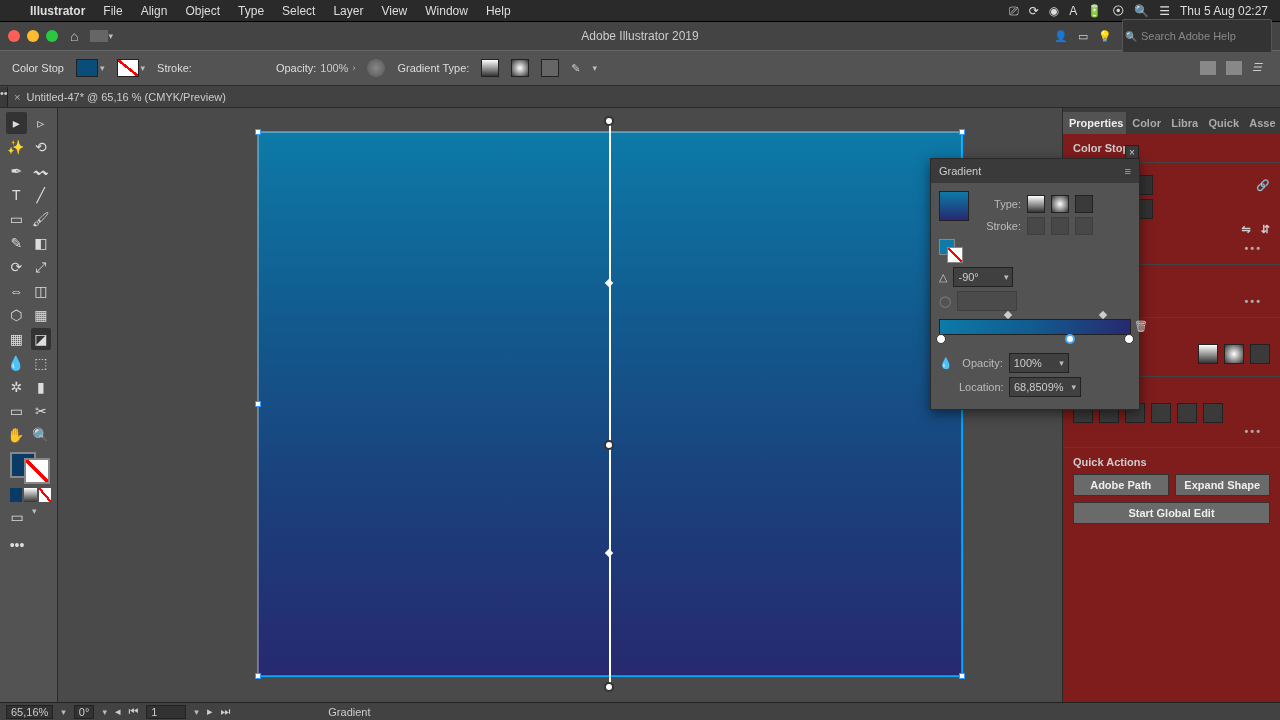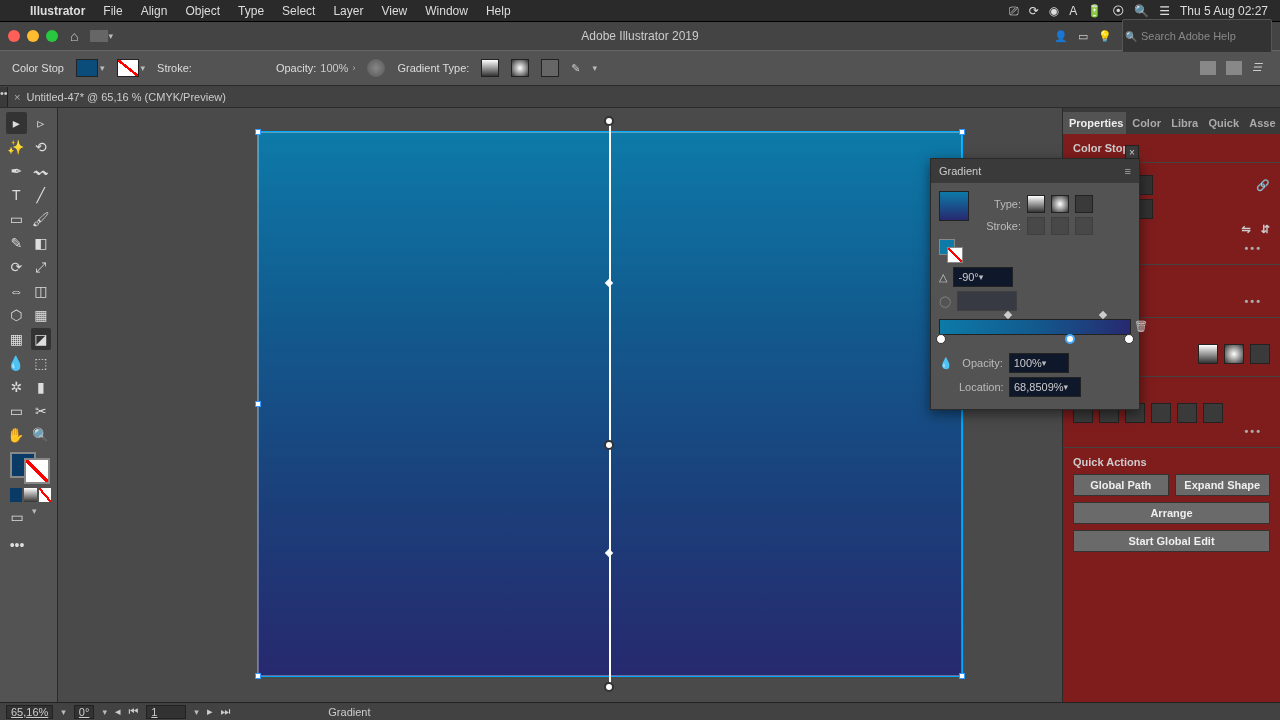--- a/index.html
+++ b/index.html
@@ -89,29 +89,29 @@
 .gradpanel .gp-head .closex{position:absolute;right:-0px;top:-14px;width:14px;height:14px;background:#3a3a3a;display:flex;align-items:center;justify-content:center;font-size:10px;border:1px solid #222;}
 .gradpanel .gp-head .menu{margin-left:auto;color:#aaa;}
 .gp-body{padding:8px;}
 .gp-preview{width:30px;height:30px;background:linear-gradient(180deg,#0d7aa8,#27296f);border:1px solid #222;float:left;margin-right:8px;}
 .gp-row{display:flex;align-items:center;gap:6px;margin:4px 0;font-size:11px;color:#ccc;}
 .gp-row label{width:44px;text-align:right;color:#bbb;}
 .gp-slider{clear:both;margin-top:8px;height:16px;background:linear-gradient(90deg,#0d7aa8,#125a8e,#27296f);border:1px solid #222;position:relative;}
 .gp-stop{position:absolute;bottom:-10px;width:10px;height:10px;background:#fff;border:1px solid #333;border-radius:50%;}
 .gp-stop.sel{border:2px solid #4af;}
 .gp-diamond{position:absolute;top:-8px;width:6px;height:6px;background:#ccc;transform:rotate(45deg);}
-.gp-field{height:20px;background:#0f172a;border:1px solid #222;padding:0 4px;display:flex;align-items:center;width:60px;}
+.gp-field{height:20px;background:#404040;border:1px solid #222;padding:0 4px;display:flex;align-items:center;width:60px;justify-content:space-between;}
 .mini-fillstroke{clear:both;width:24px;height:24px;position:relative;margin:4px 0;}
 .mini-fillstroke .f{position:absolute;width:16px;height:16px;background:#0d7aa8;border:1px solid #888;}
 .mini-fillstroke .s{position:absolute;width:16px;height:16px;background:#fff;border:1px solid #888;right:0;bottom:0;}
 .mini-fillstroke .s::after{content:"";position:absolute;inset:0;background:linear-gradient(to top right,transparent 44%,red 44%,red 56%,transparent 56%);}
 
 
 .statusbar{height:18px;background:#424242;border-top:1px solid #222;display:flex;align-items:center;padding:0 6px;gap:8px;font-size:11px;color:#ccc;}
-.statusbar .fld{background:#323232;border:1px solid #222;padding:0 4px;height:14px;display:flex;align-items:center;text-decoration:underline;}
+.statusbar .fld{background:#323232;border:1px solid #222;padding:0 4px;height:14px;display:flex;align-items:center;}
 
 
 </style>
 </head>
 <body>
 
 <div class="mac-menu">
   <span class="apple"></span>
   <span class="app">Illustrator</span>
   <span>File</span>
@@ -341,25 +341,22 @@
         <i></i>
         <i></i>
         <i></i>
         <i></i>
       </div>
       <div class="dots">•••</div>
     </div>
     <div class="panel-section" style="border-bottom:none;">
       <div class="hdr">Quick Actions</div>
       <div class="btnrow">
-        <div class="btn">Global Path</div>
+        <div class="btn">Adobe Path</div>
         <div class="btn">Expand Shape</div>
-      </div>
-      <div class="btnrow" style="margin-top:6px;">
-        <div class="btn">Arrange</div>
       </div>
       <div class="btnrow" style="margin-top:6px;">
         <div class="btn">Start Global Edit</div>
       </div>
     </div>
   </div>
 </div>
 
 <div class="gradpanel">
   <div class="gp-head">

